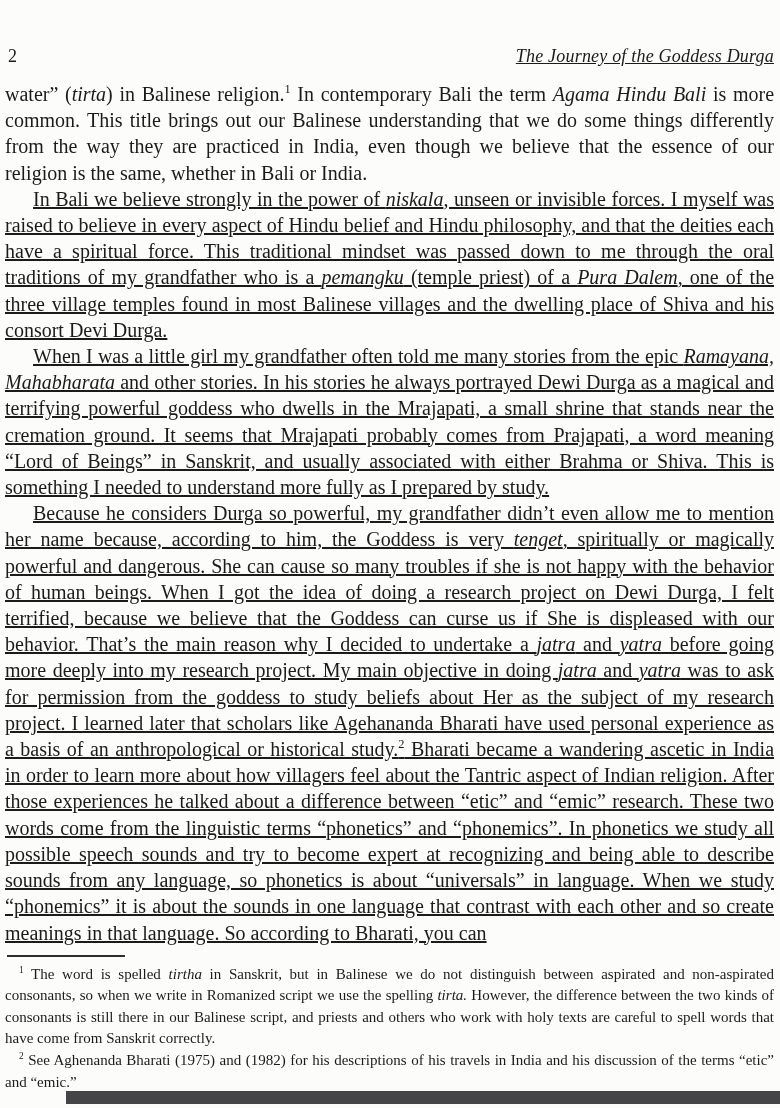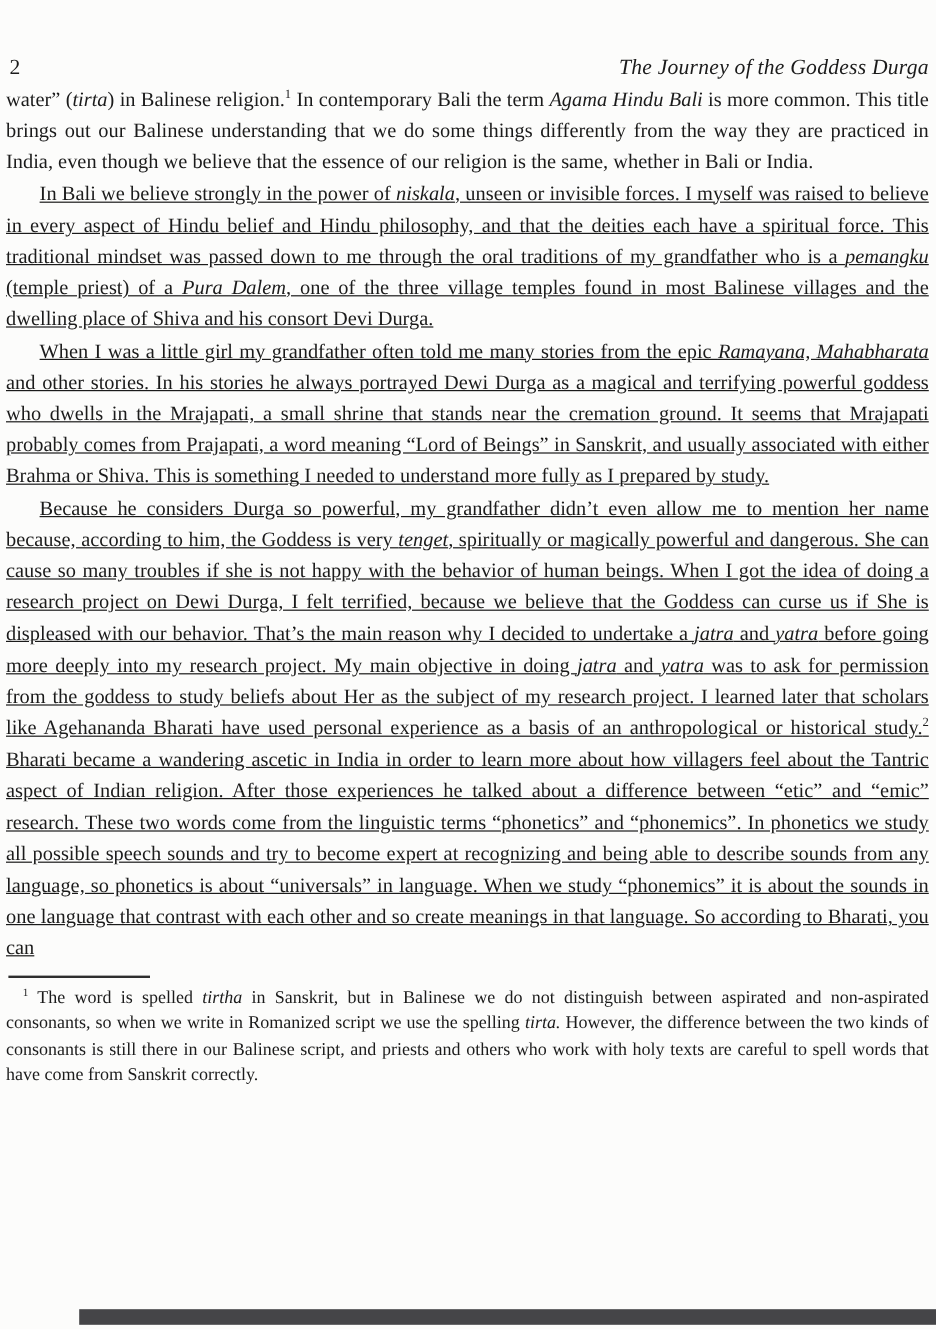--- a/index.html
+++ b/index.html
@@ -14,24 +14,24 @@
     overflow: hidden;
     padding: 46px 6px 0 5px;
   }
   .header {
     display: flex;
     justify-content: space-between;
     align-items: baseline;
     font-size: 18px;
     padding-left: 3px;
   }
-  .run-title { font-style: italic; letter-spacing: 0.2px; }
+  .run-title { font-style: italic; letter-spacing: 0.2px; text-decoration: underline; }
   .bodytext {
-    margin-top: 3px;
-    font-size: 17px;
+    margin-top: 14px;
+    font-size: 20px;
     line-height: 26.2px;
     text-align: justify;
     text-justify: inter-word;
   }
   .para { text-indent: 0; }
   .para.indent { text-indent: 28px; text-decoration: underline; }
   sup {
     font-size: 0.62em;
     line-height: 0;
     vertical-align: super;
@@ -71,16 +71,17 @@
       <p class="para">water” (<i>tirta</i>) in Balinese religion.<sup>1</sup> In contemporary Bali the term <i>Agama Hindu Bali</i> is more common. This title brings out our Balinese understanding that we do some things differently from the way they are practiced in India, even though we believe that the essence of our religion is the same, whether in Bali or India.</p>
       <p class="para indent">In Bali we believe strongly in the power of <i>niskala</i>, unseen or invisible forces. I myself was raised to believe in every aspect of Hindu belief and Hindu philosophy, and that the deities each have a spiritual force. This traditional mindset was passed down to me through the oral traditions of my grandfather who is a <i>pemangku</i> (temple priest) of a <i>Pura Dalem</i>, one of the three village temples found in most Balinese villages and the dwelling place of Shiva and his consort Devi Durga.</p>
       <p class="para indent">When I was a little girl my grandfather often told me many stories from the epic <i>Ramayana, Mahabharata</i> and other stories. In his stories he always portrayed Dewi Durga as a magical and terrifying powerful goddess who dwells in the Mrajapati, a small shrine that stands near the cremation ground. It seems that Mrajapati probably comes from Prajapati, a word meaning “Lord of Beings” in Sanskrit, and usually associated with either Brahma or Shiva. This is something I needed to understand more fully as I prepared by study.</p>
       <p class="para indent">Because he considers Durga so powerful, my grandfather didn’t even allow me to mention her name because, according to him, the Goddess is very <i>tenget</i>, spiritually or magically powerful and dangerous. She can cause so many troubles if she is not happy with the behavior of human beings. When I got the idea of doing a research project on Dewi Durga, I felt terrified, because we believe that the Goddess can curse us if She is displeased with our behavior. That’s the main reason why I decided to undertake a <i>jatra</i> and <i>yatra</i> before going more deeply into my research project. My main objective in doing <i>jatra</i> and <i>yatra</i> was to ask for permission from the goddess to study beliefs about Her as the subject of my research project. I learned later that scholars like Agehananda Bharati have used personal experience as a basis of an anthropological or historical study.<sup>2</sup> Bharati became a wandering ascetic in India in order to learn more about how villagers feel about the Tantric aspect of Indian religion. After those experiences he talked about a difference between “etic” and “emic” research. These two words come from the linguistic terms “phonetics” and “phonemics”. In phonetics we study all possible speech sounds and try to become expert at recognizing and being able to describe sounds from any language, so phonetics is about “universals” in language. When we study “phonemics” it is about the sounds in one language that contrast with each other and so create meanings in that language. So according to Bharati, you can</p>
     </div>
 
   <div class="fn-rule"></div>
 
   <div class="footnotes" id="footnotes-container">
       <p class="footnote"><sup>1</sup> The word is spelled <i>tirtha</i> in Sanskrit, but in Balinese we do not distinguish between aspirated and non-aspirated consonants, so when we write in Romanized script we use the spelling <i>tirta.</i> However, the difference between the two kinds of consonants is still there in our Balinese script, and priests and others who work with holy texts are careful to spell words that have come from Sanskrit correctly.</p>
+      <p class="footnote"><sup>2</sup> See Aghenanda Bharati (1975) and (1982) for his descriptions of his travels in India and his discussion of the terms “etic” and “emic.”</p>
     </div>
 
   <div class="scan-bar" style="background: rgb(69, 69, 72);"></div>
 </div>
 
 </body></html>

